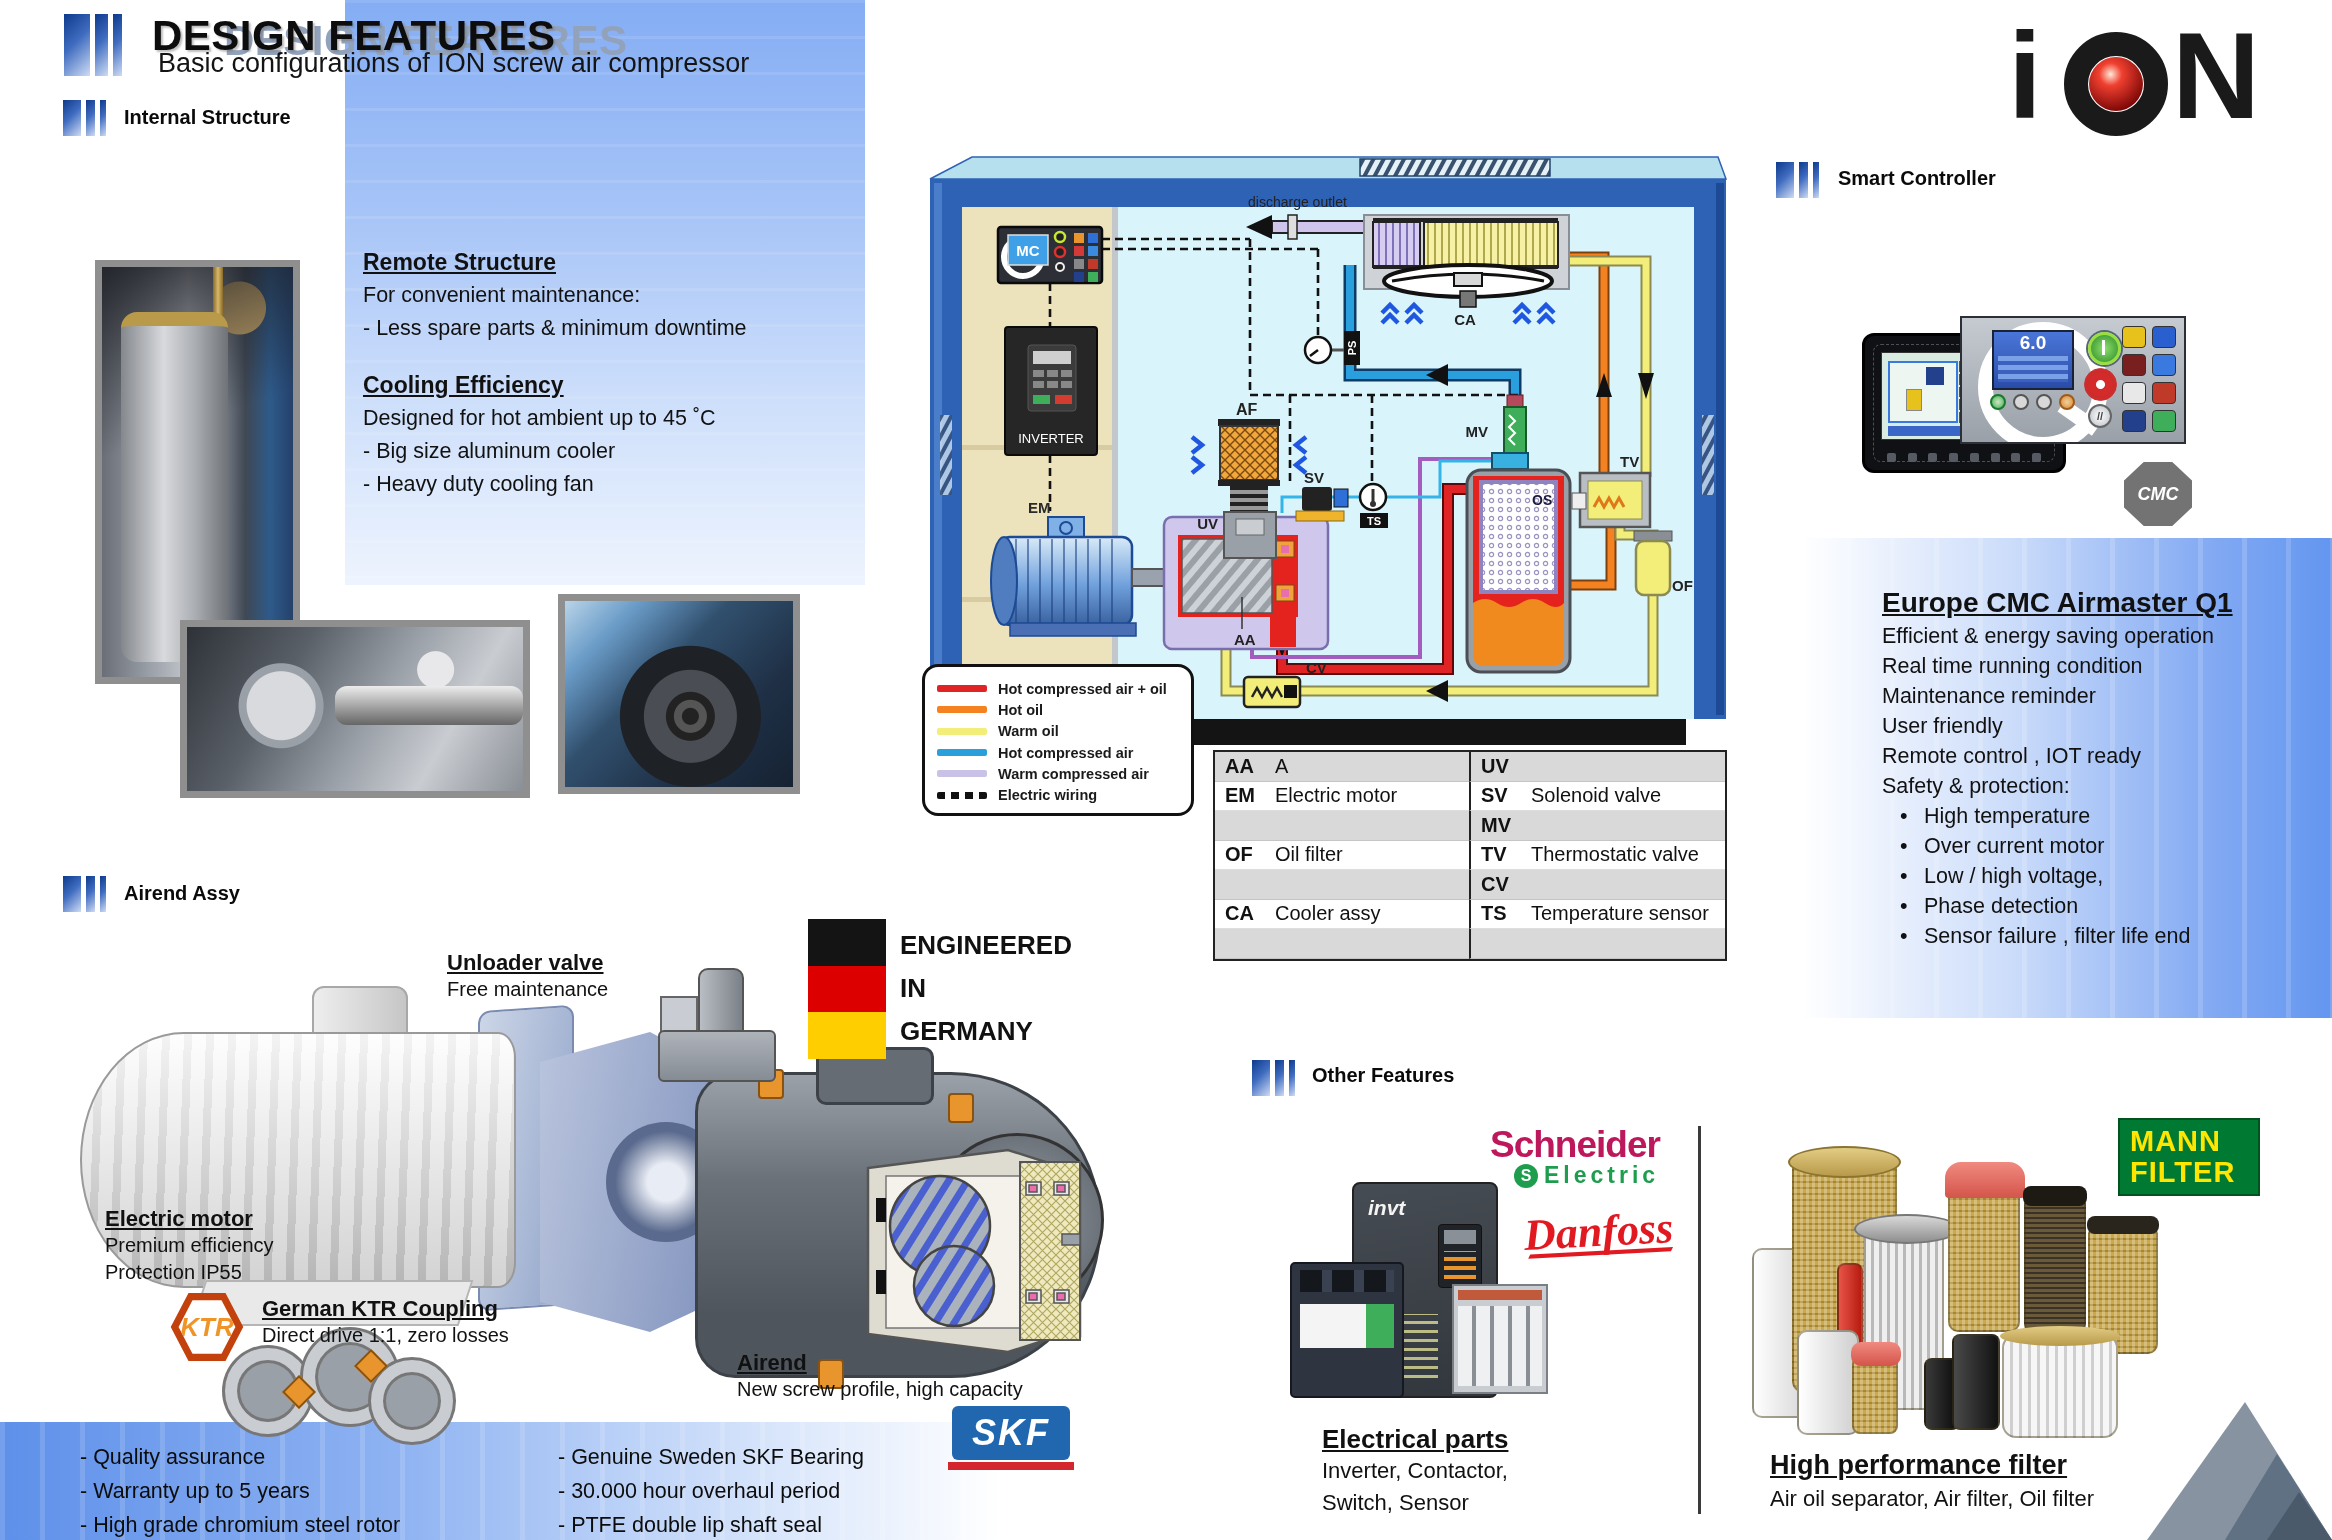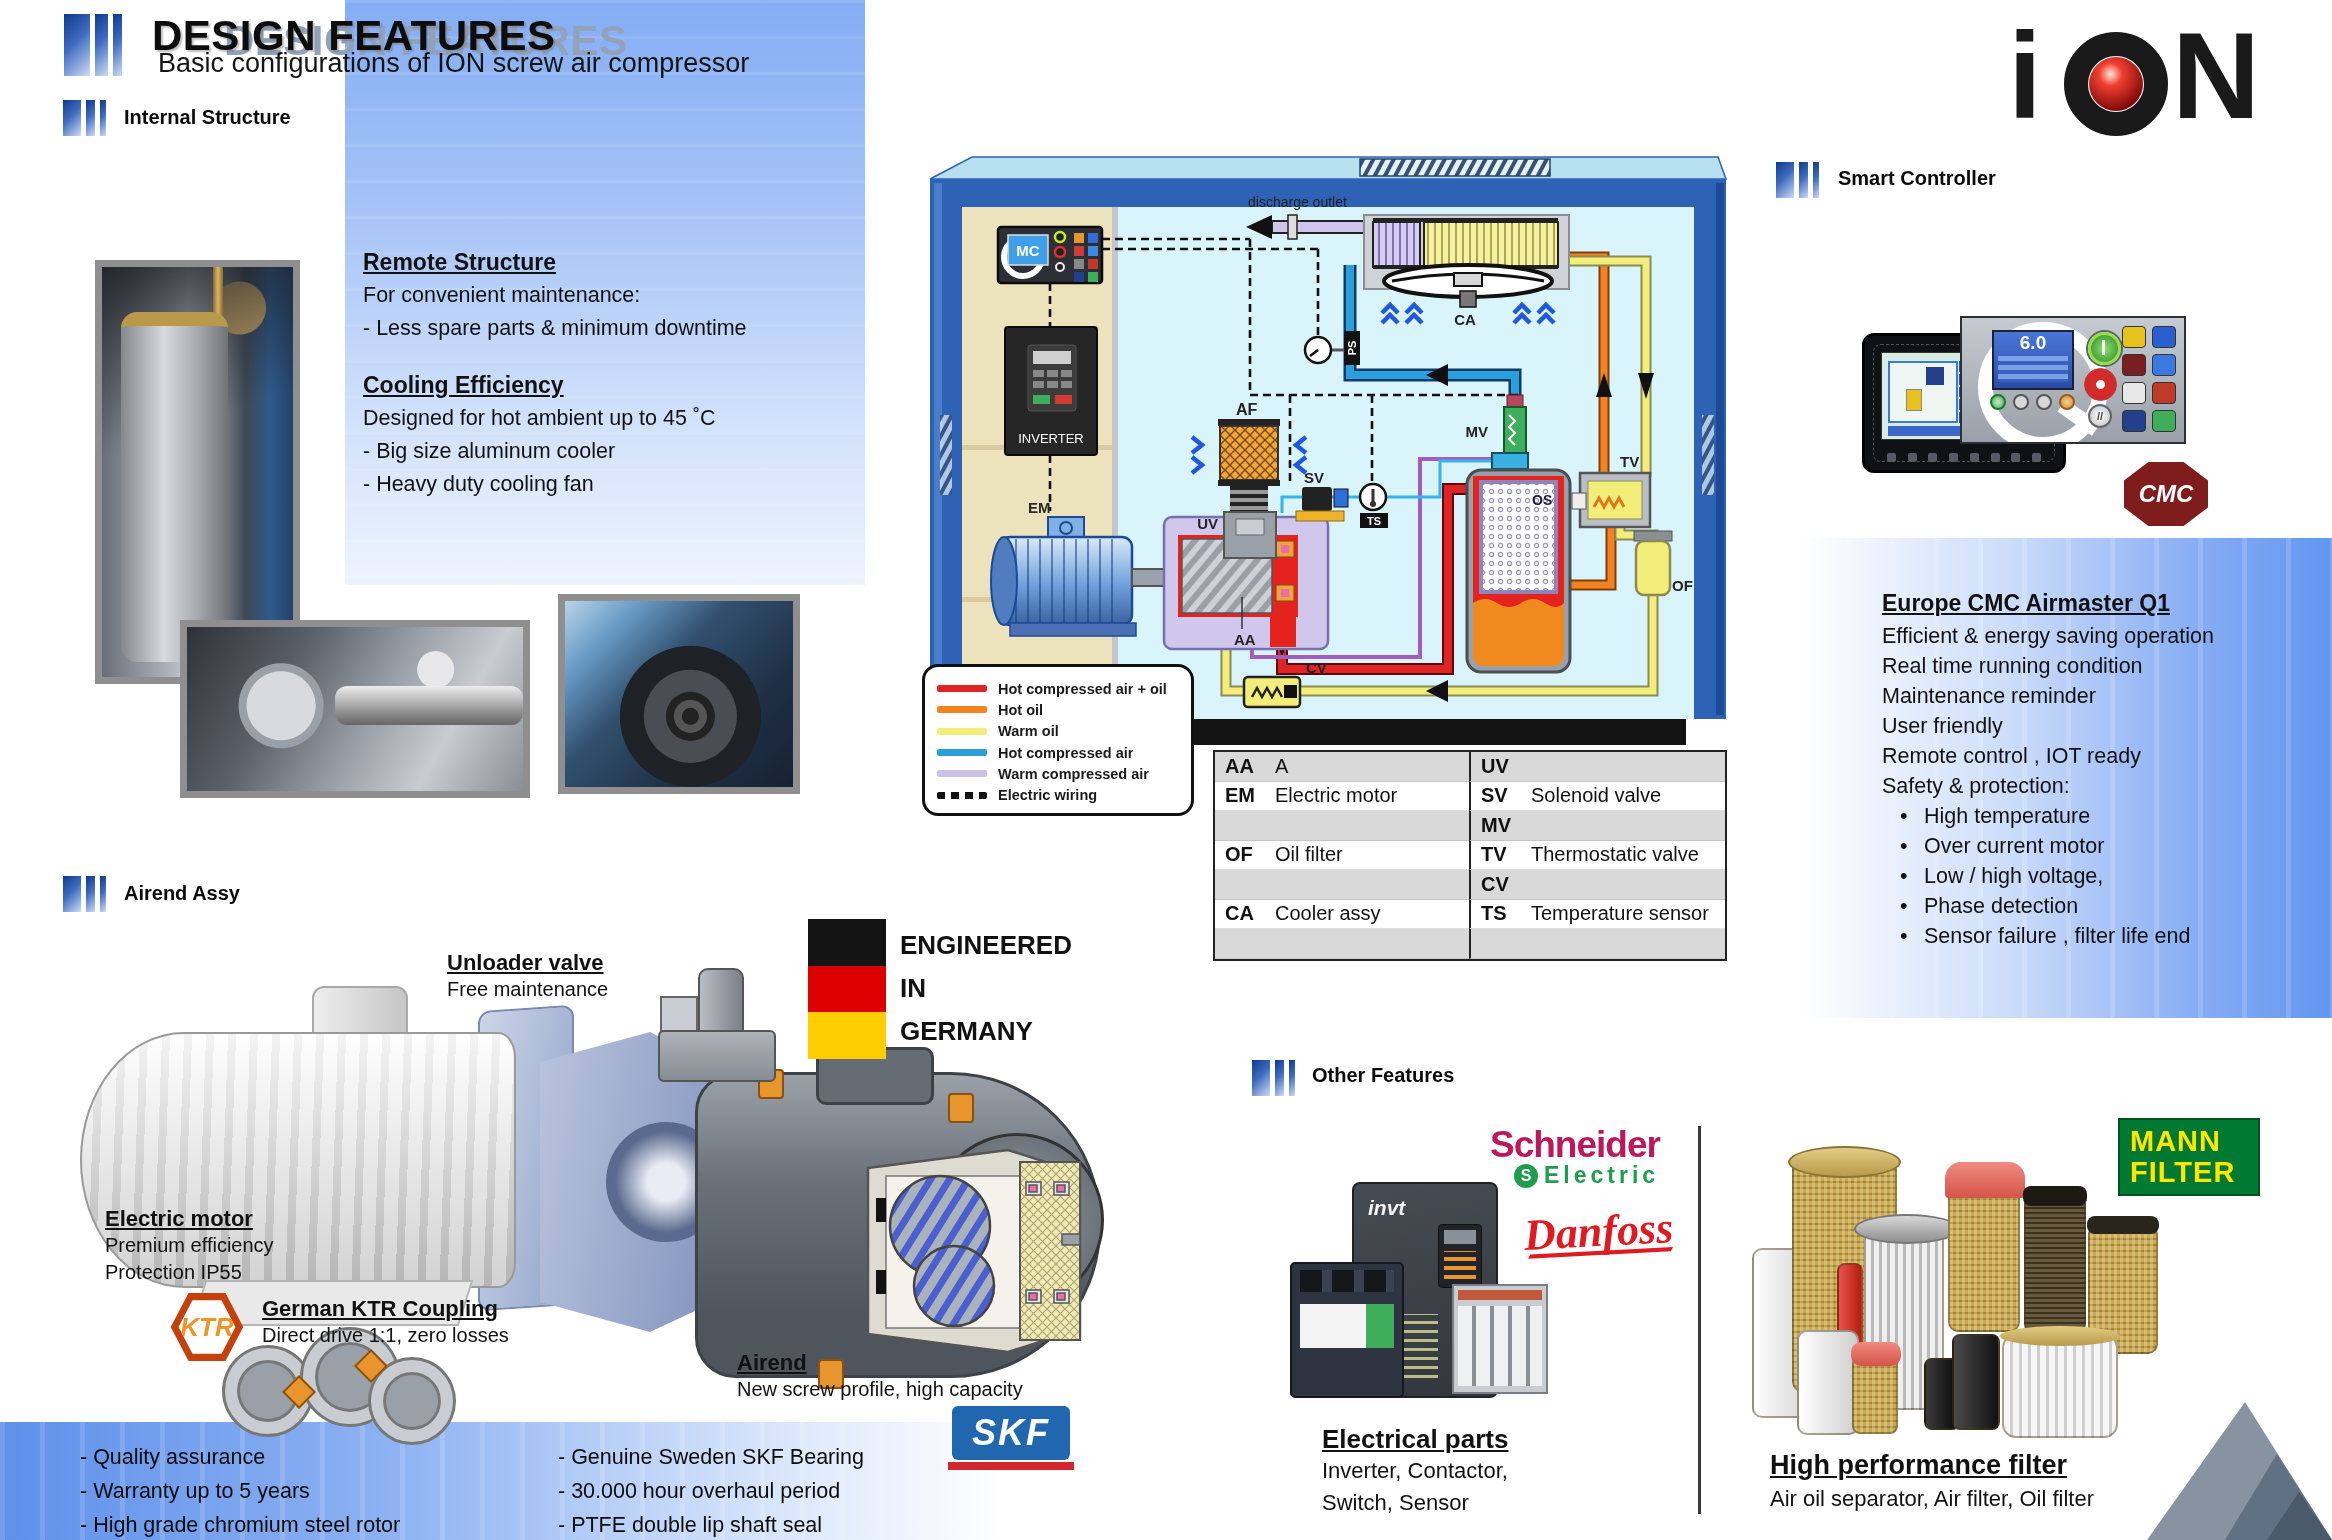--- a/index.html
+++ b/index.html
@@ -123,26 +123,26 @@
   .btn-start::after{content:"";position:absolute;left:11px;top:5px;width:3px;height:15px;background:#fff}
   .btn-stop{position:absolute;left:122px;top:50px;width:25px;height:25px;border-radius:50%;z-index:2;
     background:radial-gradient(#fff 0 4px,#d42a2a 5px);border:4px double #c03030}
   .btn-reset{position:absolute;left:126px;top:86px;width:20px;height:20px;border-radius:50%;z-index:2;
     background:radial-gradient(#fff,#b9bec4);border:2px solid #666;color:#444;font-size:11px;font-weight:bold;
     display:flex;align-items:center;justify-content:center}
   .q-grid{position:absolute;left:160px;top:8px;width:54px;height:106px;display:grid;
     grid-template-columns:1fr 1fr;gap:6px;z-index:2}
   .q-grid i{border-radius:4px;border:1px solid #333}
 
-  #cmc{position:absolute;left:2124px;top:462px;width:84px;height:64px;background:#7f1d1d;color:#fff;
+  #cmc{position:absolute;left:2124px;top:462px;width:68px;height:64px;background:#737373;color:#fff;
     clip-path:polygon(29% 0%,71% 0%,100% 29%,100% 71%,71% 100%,29% 100%,0% 71%,0% 29%);
-    display:flex;align-items:center;justify-content:center;font-weight:bold;font-style:italic;font-size:24px;z-index:3}
+    display:flex;align-items:center;justify-content:center;font-weight:bold;font-style:italic;font-size:18px;z-index:3}
 
   #europe{position:absolute;left:1882px;top:588px;width:446px;font-size:21.5px;line-height:30px;z-index:2}
-  .eu-head{font-size:23px;font-weight:bold;text-decoration:underline;margin-bottom:3px}
+  .eu-head{font-size:28px;font-weight:bold;text-decoration:underline;margin-bottom:3px}
   .bullet{padding-left:42px;position:relative}
   .bullet::before{content:"\2022";position:absolute;left:18px}
 
   
   #m2-wrap{position:absolute;left:80px;top:992px;width:470px;height:345px;z-index:1}
   .m2-body{position:absolute;left:0;top:40px;width:432px;height:252px;border:2px solid #9a9a9a;
     border-radius:130px 22px 22px 130px / 160px 32px 32px 160px;
     background:linear-gradient(180deg,rgba(255,255,255,.75),rgba(120,120,120,.30)),
                repeating-linear-gradient(92deg,#fafafa 0 14px,#d0d0d0 14px 22px)}
   .m2-top{position:absolute;left:232px;top:-6px;width:92px;height:58px;background:linear-gradient(90deg,#eee,#c6c6c6);

